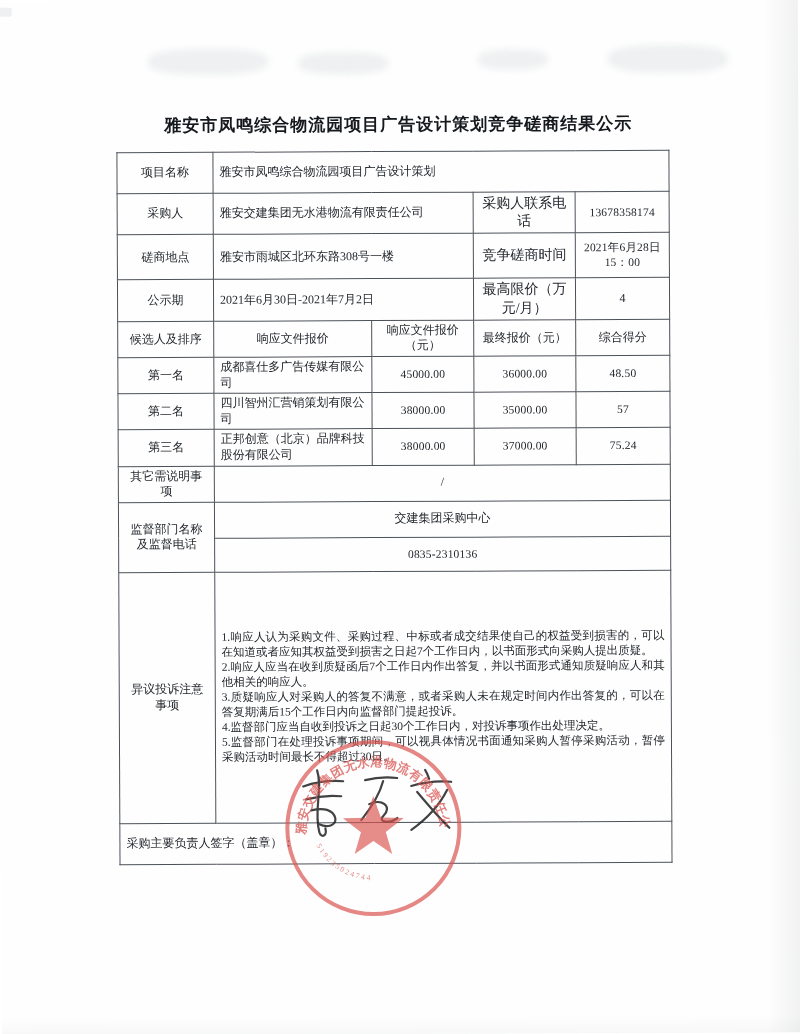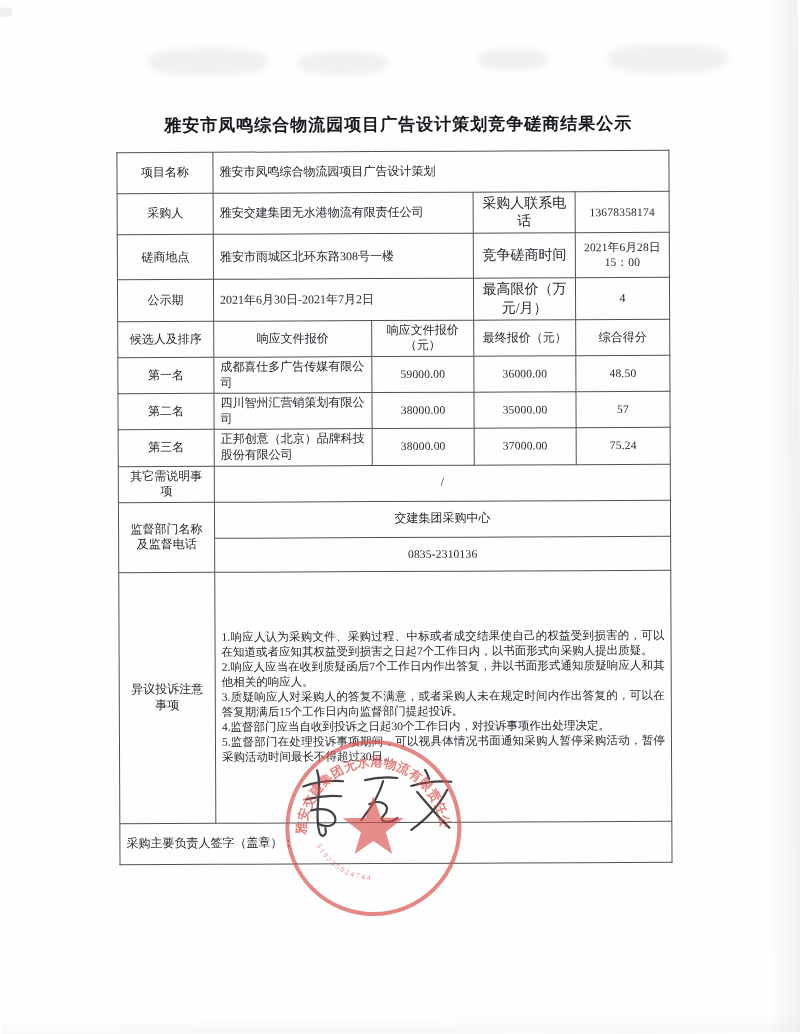--- a/index.html
+++ b/index.html
@@ -115,21 +115,21 @@
       <td class="hdr">候选人及排序</td>
       <td class="hdr">响应文件报价</td>
       <td class="hdr small">响应文件报价（元）</td>
       <td class="hdr small">最终报价（元）</td>
       <td class="hdr">综合得分</td>
     </tr>
 
     <tr style="height:34px">
       <td class="ctr">第一名</td>
       <td class="val">成都喜仕多广告传媒有限公司</td>
-      <td class="num">59000.00</td>
+      <td class="num">45000.00</td>
       <td class="num">36000.00</td>
       <td class="num">48.50</td>
     </tr>
     <tr style="height:34px">
       <td class="ctr">第二名</td>
       <td class="val">四川智州汇营销策划有限公司</td>
       <td class="num">38000.00</td>
       <td class="num">35000.00</td>
       <td class="num">57</td>
     </tr>

